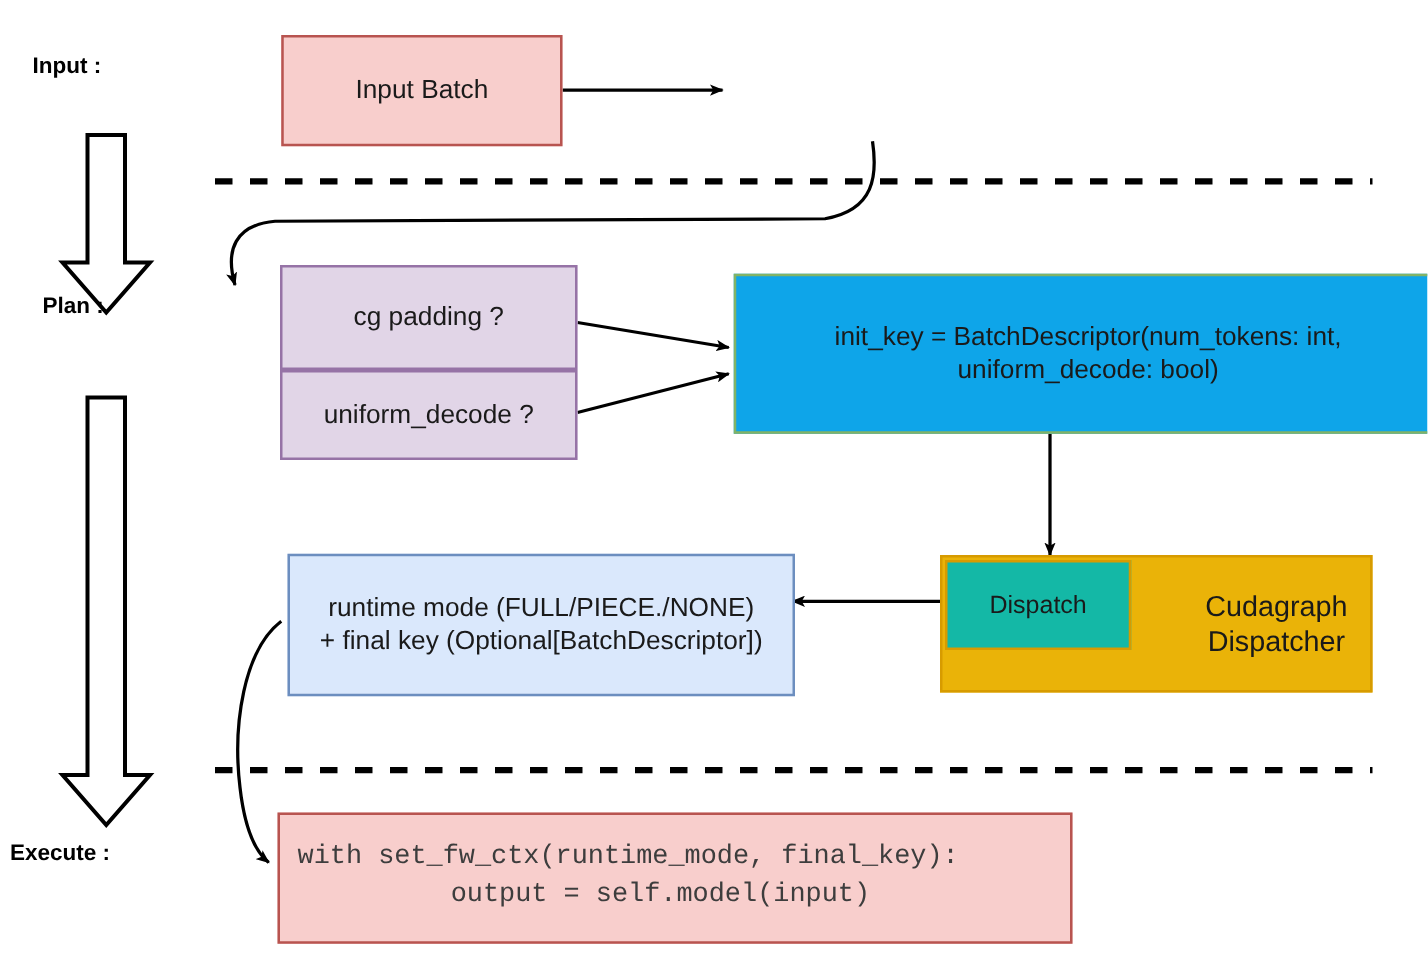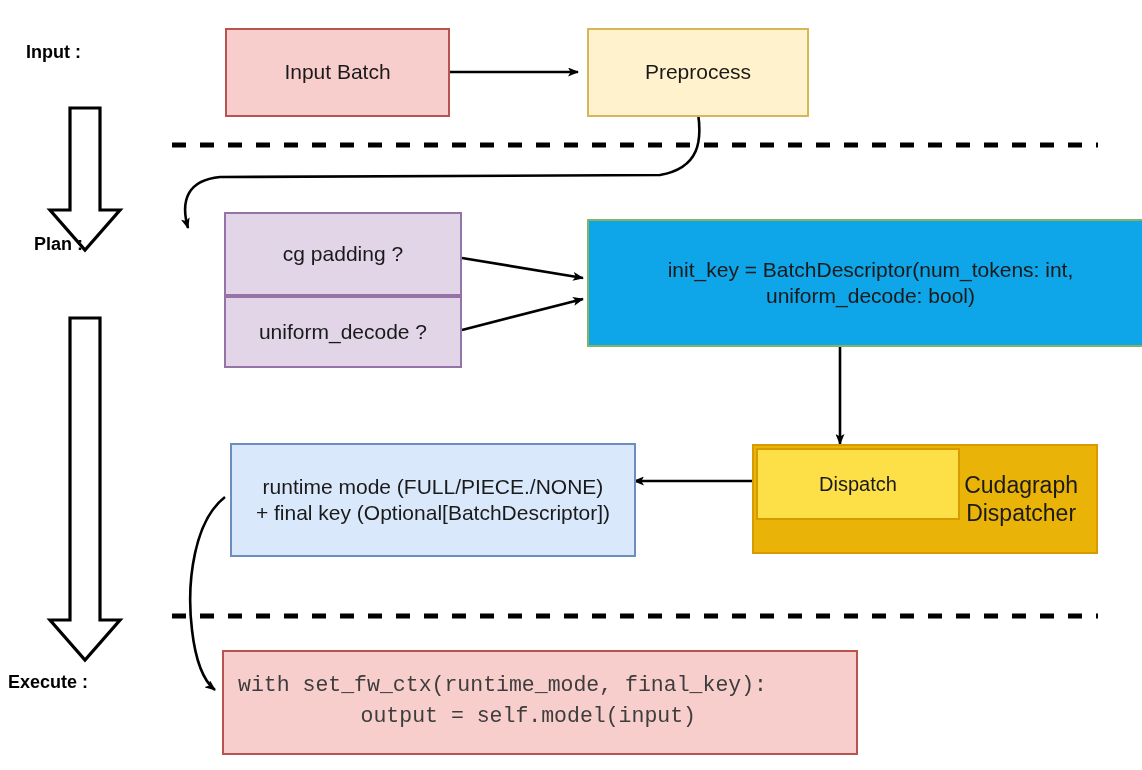--- a/index.html
+++ b/index.html
@@ -113,23 +113,20 @@
   </svg>
 
   <div class="stage-label" style="left:26px; top:42px;">Input :</div>
   <div class="stage-label" style="left:34px; top:234px;">Plan :</div>
   <div class="stage-label" style="left:8px; top:672px;">Execute :</div>
 
   <div class="node" style="left:225px; top:28px; width:225px; height:89px; background:#f8cecc; border-color:#b85450;">
     <span>Input Batch</span>
   </div>
 
-  <div class="node" style="left:587px; top:28px; width:222px; height:89px; background:#fff2cc; border-color:#d6b656;">
-    <span>Preprocess</span>
-  </div>
 
   <div class="node" style="left:224px; top:212px; width:238px; height:84px; background:#e1d5e7; border-color:#9673a6;">
     <span>cg padding ?</span>
   </div>
 
   <div class="node" style="left:224px; top:296px; width:238px; height:72px; background:#e1d5e7; border-color:#9673a6;">
     <span>uniform_decode ?</span>
   </div>
 
   <div class="node" style="left:587px; top:219px; width:567px; height:128px; background:#0ea5e9; border-color:#82b366;">
@@ -139,21 +136,21 @@
     </span>
   </div>
 
   <div class="node nested-wrap" style="left:752px; top:444px; width:346px; height:110px; background:#eab308; border-color:#d79b00;">
     <div class="dispatcher-title">
       <span>Cudagraph</span><br>
       <span>Dispatcher</span>
     </div>
   </div>
 
-  <div class="node" style="left:756px; top:448px; width:204px; height:72px; background:#fde047; border-color:#d79b00; font-size:20px;">
+  <div class="node" style="left:756px; top:448px; width:149px; height:72px; background:#14b8a6; border-color:#d79b00; font-size:20px;">
     <span>Dispatch</span>
   </div>
 
   <div class="node" style="left:230px; top:443px; width:406px; height:114px; background:#dae8fc; border-color:#6c8ebf;">
     <span>
       <span>runtime mode (FULL/PIECE./NONE)</span><br>
       <span>+ final key (Optional[BatchDescriptor])</span>
     </span>
   </div>
 

